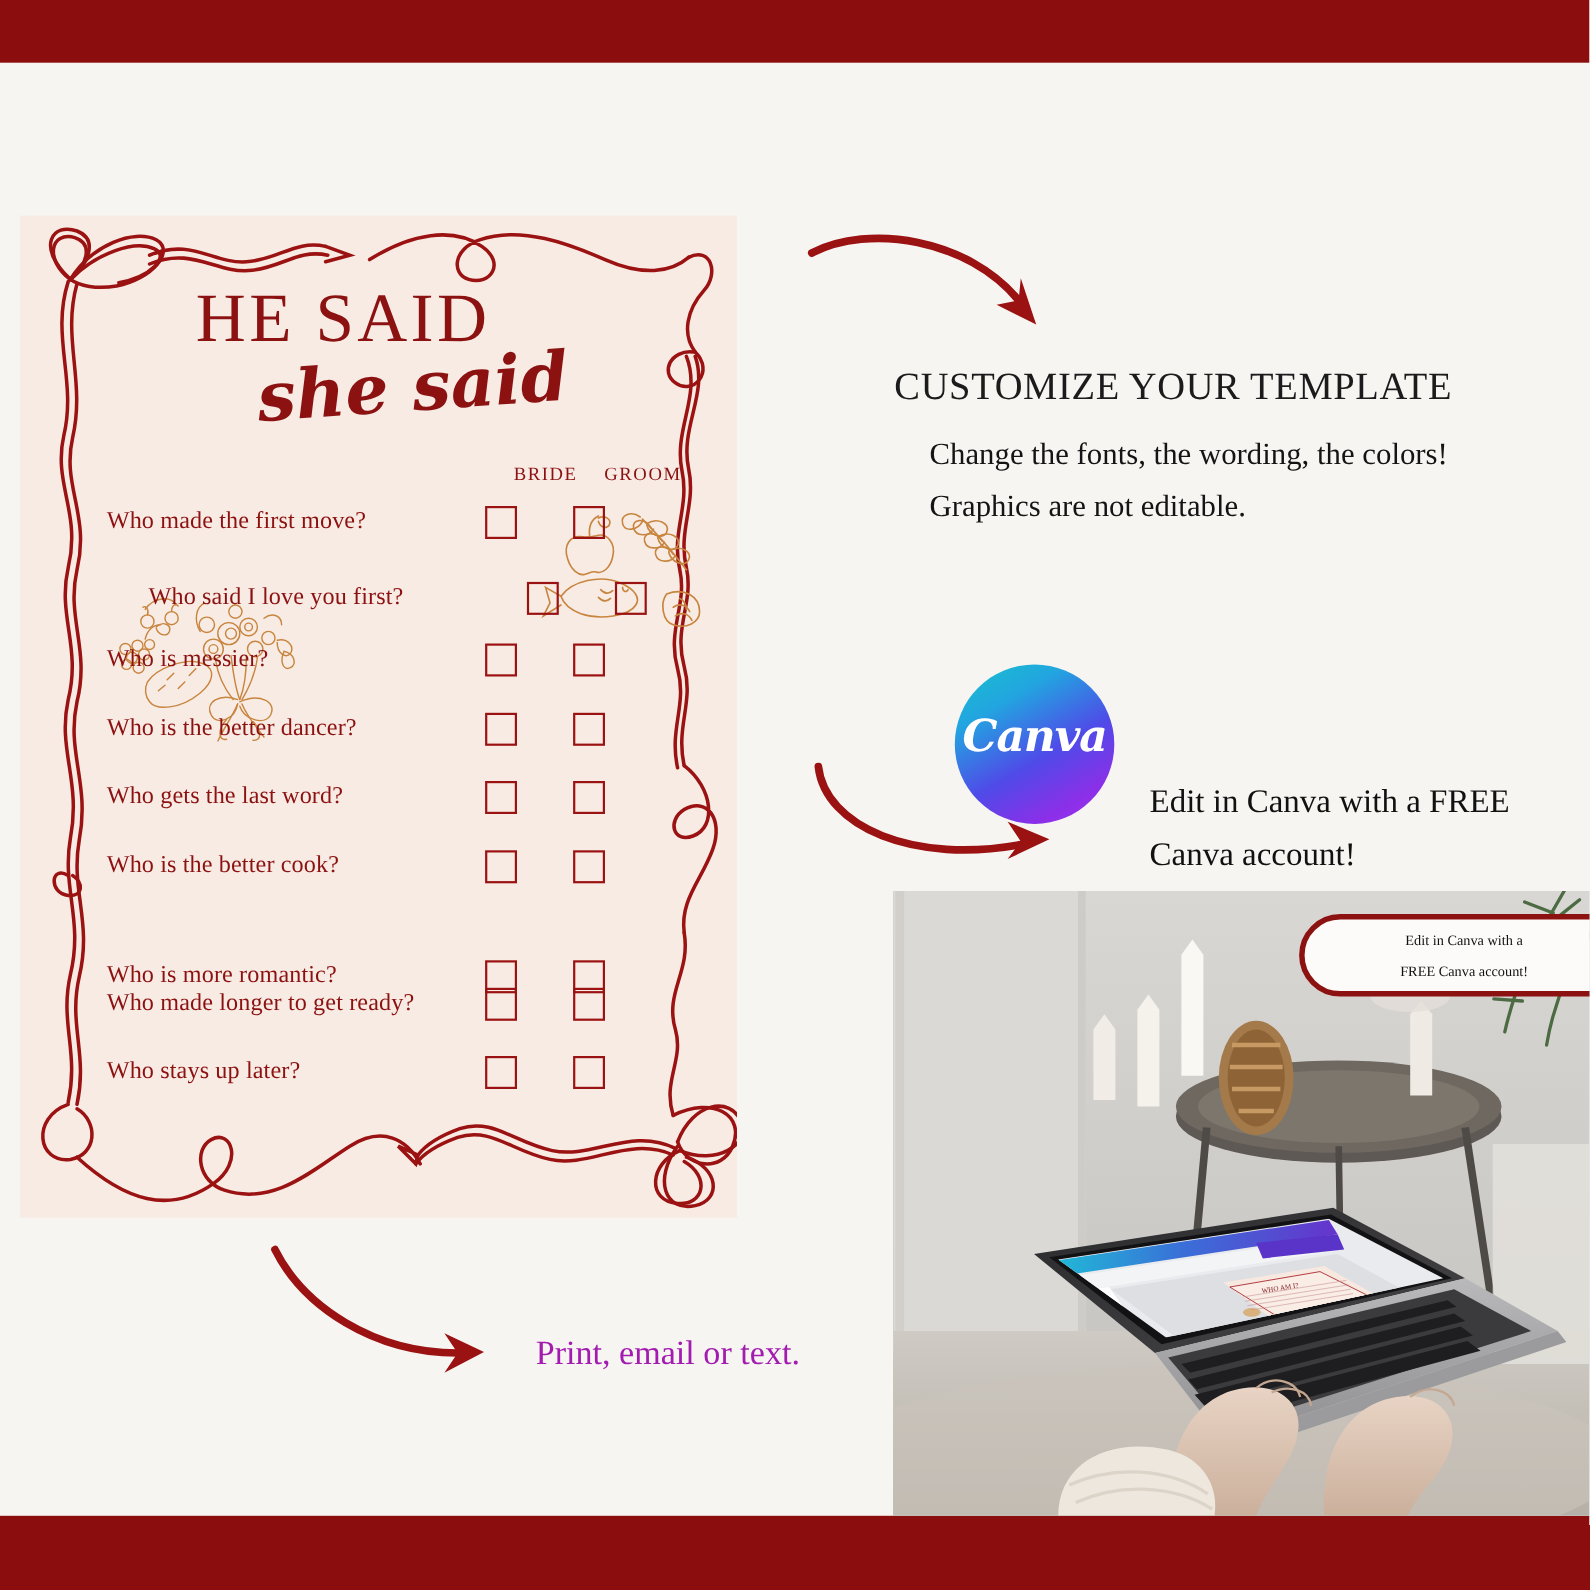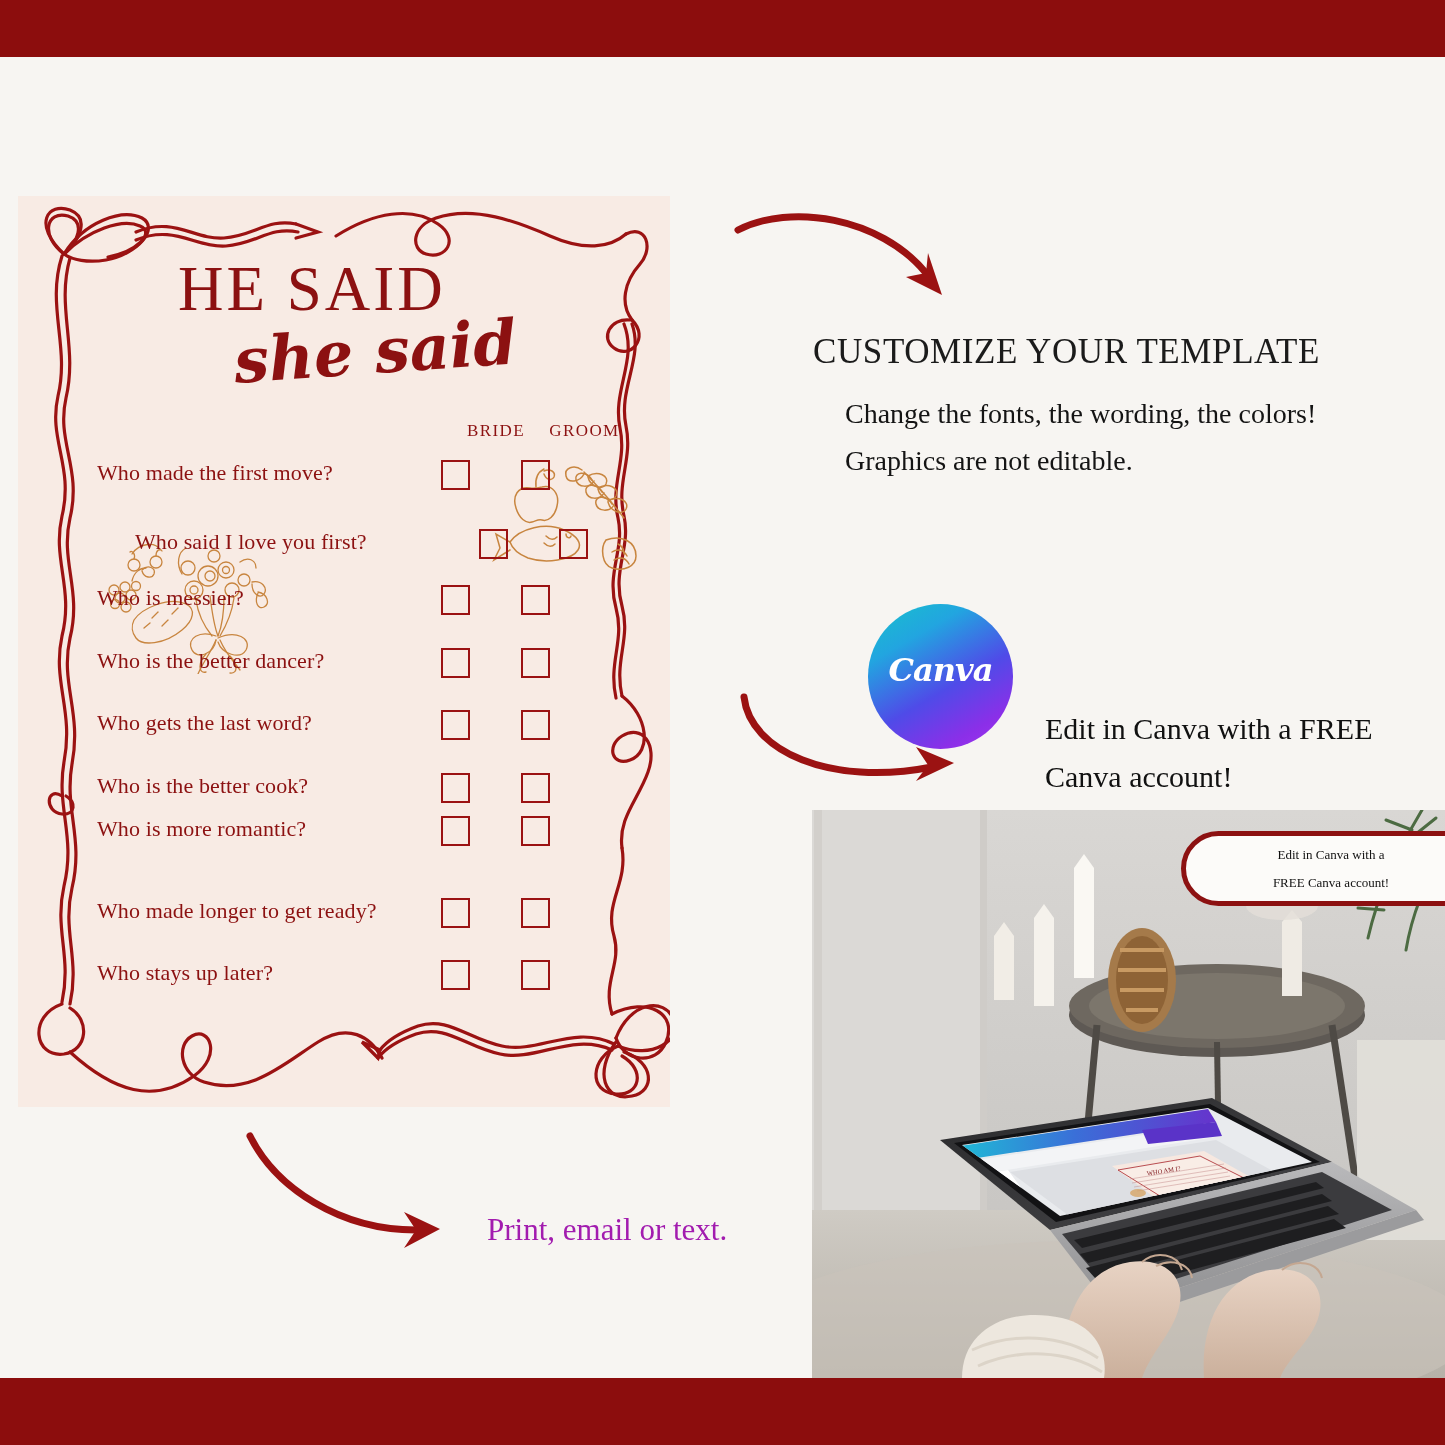--- a/index.html
+++ b/index.html
@@ -59,21 +59,21 @@
     position:absolute;left:845px;top:390px;width:520px;
     font-size:28px;line-height:47px;color:#141414;
   }
   #canva-logo{
     position:absolute;left:868px;top:604px;width:145px;height:145px;border-radius:50%;
     background:linear-gradient(150deg,#17C2CB 0%,#22A5E0 26%,#4F4BE8 57%,#8B2FE8 82%,#A435F0 100%);
   }
   #canva-logo .wordmark{
     position:absolute;left:0;top:0;width:145px;height:145px;
     display:flex;align-items:center;justify-content:center;
-    color:#fff;font-size:32px;font-style:italic;font-weight:700;
+    color:#fff;font-size:40px;font-style:italic;font-weight:700;
     font-family:"DejaVu Serif",serif;letter-spacing:-1px;
     padding-bottom:14px;box-sizing:border-box;
   }
   #edit-canva-text{
     position:absolute;left:1045px;top:705px;width:380px;
     font-size:30px;line-height:48px;color:#111;
   }
 
   
   #print-text{
@@ -286,21 +286,21 @@
         <div class="qrow" style="top: 513px;">
           <div class="qtext">Who gets the last word?</div>
           <div class="cbox b"></div>
           <div class="cbox g"></div>
         </div>
         <div class="qrow" style="top: 575.5px;">
           <div class="qtext">Who is the better cook?</div>
           <div class="cbox b"></div>
           <div class="cbox g"></div>
         </div>
-        <div class="qrow" style="top: 619px; padding-left: 15px;">
+        <div class="qrow" style="top: 676px; padding-left: 15px;">
           <div class="qtext">Who is more romantic?</div>
           <div class="cbox b"></div>
           <div class="cbox g"></div>
         </div>
         <div class="qrow" style="top: 700.5px;">
           <div class="qtext">Who made longer to get ready?</div>
           <div class="cbox b"></div>
           <div class="cbox g"></div>
         </div>
         <div class="qrow" style="top: 763px;">

